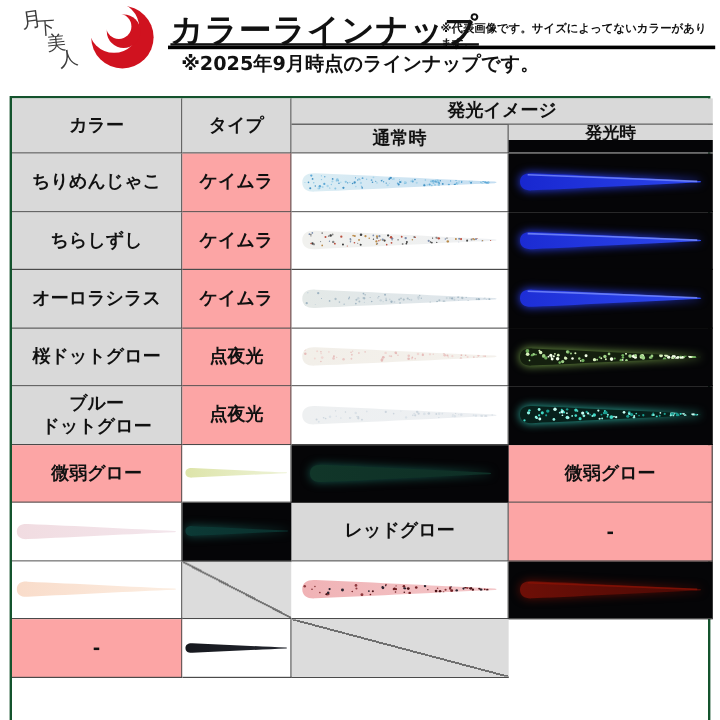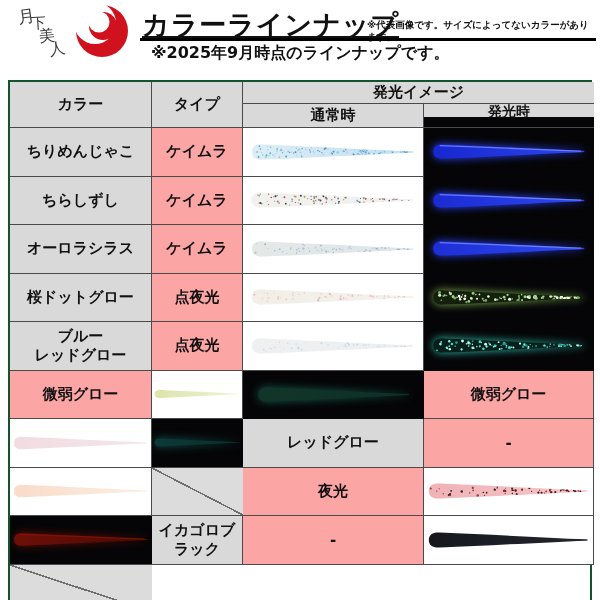--- a/index.html
+++ b/index.html
@@ -642,21 +642,21 @@
               <circle cx="36.9" cy="14.1" r="0.80" fill="#d9f2bd"></circle>
               <circle cx="125.6" cy="16.0" r="1.29" fill="#9ed086"></circle>
               <circle cx="140.9" cy="17.2" r="1.49" fill="#f4ffe8"></circle>
               <circle cx="91.6" cy="18.4" r="0.95" fill="#6fae5c"></circle>
             </g>
           </svg>
         </div>
       </div>
 
     <div class="cell c-name">ブルー
-レッドグロー</div>
+ドットグロー</div>
     <div class="cell c-type">点夜光</div>
     <div class="cell c-normal">
         <div class="lure">
           <svg viewBox="0 0 176 34" class="worm">
             <defs>
               <linearGradient id="lw8" x1="0" y1="0" x2="1" y2="0">
                 <stop offset="0" stop-color="#eef0f1"></stop>
                 <stop offset="1" stop-color="#eceff2"></stop>
               </linearGradient>
               <clipPath id="lw8c">
@@ -892,21 +892,20 @@
               </clipPath>
             </defs>
             <path d="M5,17C5,11 10,8.6 16.5,9.2C66,11.2 126,14.6 169,16.3C171.2,16.6 171.2,17.4 169,17.7C126,19.4 66,22.8 16.5,24.8C10,25.4 5,23 5,17Z" fill="url(#lw14)"></path>
           </svg>
         </div>
       </div>
     <div class="cell c-glow glight">
         <div class="lure hatch"></div>
       </div>
 
-    <div class="cell c-type">夜光</div>
     <div class="cell c-normal">
         <div class="lure">
           <svg viewBox="0 0 176 34" class="worm">
             <defs>
               <linearGradient id="lw15" x1="0" y1="0" x2="1" y2="0">
                 <stop offset="0" stop-color="#f0b2b5"></stop>
                 <stop offset="1" stop-color="#f4c8ca"></stop>
               </linearGradient>
               <clipPath id="lw15c">
                 <path d="M5,17C5,11 10,8.6 16.5,9.2C66,11.2 126,14.6 169,16.3C171.2,16.6 171.2,17.4 169,17.7C126,19.4 66,22.8 16.5,24.8C10,25.4 5,23 5,17Z"></path>
@@ -984,21 +983,20 @@
               <clipPath id="lw16c">
                 <path d="M5,17C5,11 10,8.6 16.5,9.2C66,11.2 126,14.6 169,16.3C171.2,16.6 171.2,17.4 169,17.7C126,19.4 66,22.8 16.5,24.8C10,25.4 5,23 5,17Z"></path>
               </clipPath>
             </defs>
             <path d="M5,17C5,11 10,8.6 16.5,9.2C66,11.2 126,14.6 169,16.3C171.2,16.6 171.2,17.4 169,17.7C126,19.4 66,22.8 16.5,24.8C10,25.4 5,23 5,17Z" fill="url(#lw16)"></path>
             <path d="M12,10.6C62,12.2 128,15.2 167,16.6" fill="none" stroke="#8c1305" stroke-width="1.5" opacity="0.75"></path>
           </svg>
         </div>
       </div>
 
-    <div class="cell c-name">イカゴロブラック</div>
     <div class="cell c-type">-</div>
     <div class="cell c-normal">
         <div class="lure">
           <svg viewBox="0 0 176 34" class="worm">
             <defs>
               <linearGradient id="lw17" x1="0" y1="0" x2="1" y2="0">
                 <stop offset="0" stop-color="#16181e"></stop>
                 <stop offset="1" stop-color="#23262e"></stop>
               </linearGradient>
               <clipPath id="lw17c">

